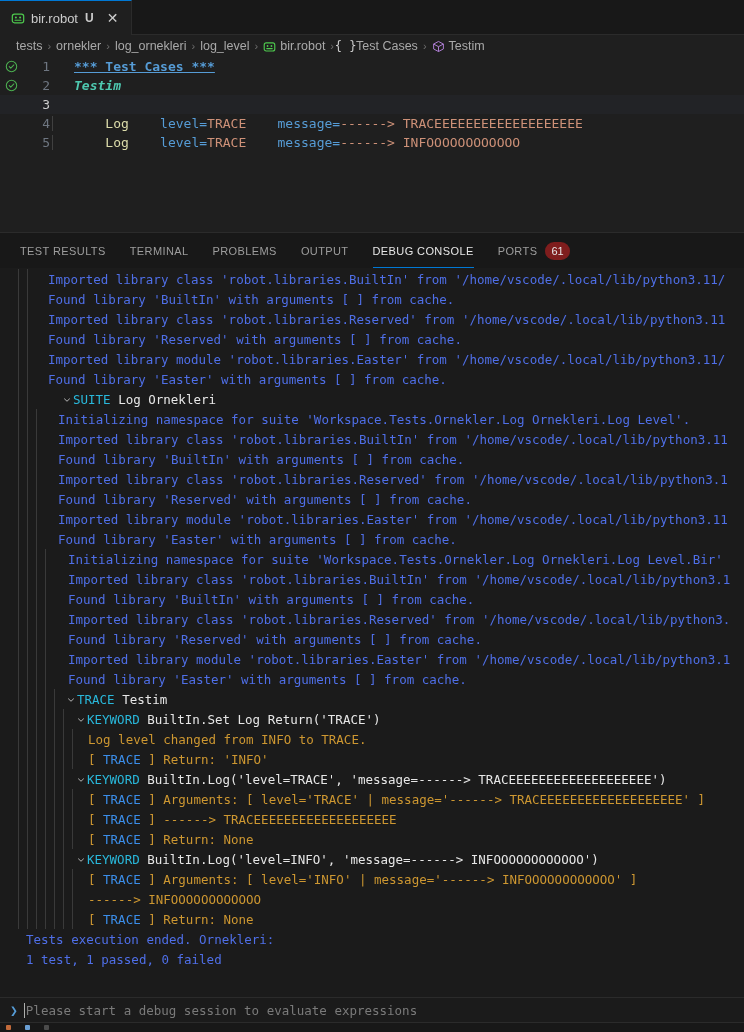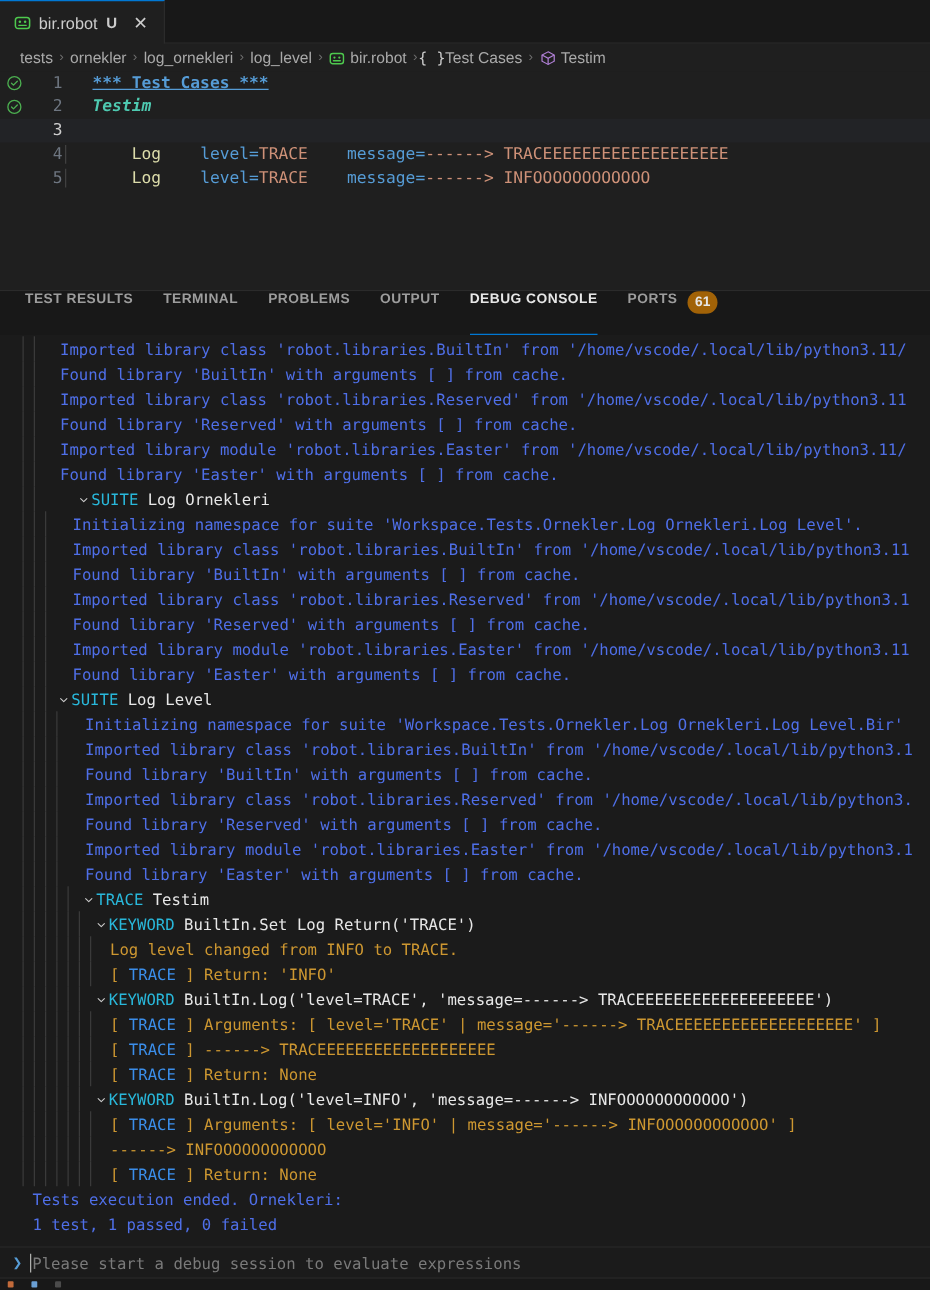--- a/index.html
+++ b/index.html
@@ -38,24 +38,24 @@
   .guideline { position: absolute; left: 0; top: 0; bottom: 0; width: 1px; background: #404040; }
   .tok-heading { color: #569cd6; font-weight: bold; text-decoration: underline; text-decoration-color: #569cd6; }
   .tok-testname { color: #4ec9b0; font-weight: bold; font-style: italic; }
   .tok-kw { color: #dcdcaa; }
   .tok-arg { color: #ce9178; }
   .tok-setting { color: #569cd6; }
 
   
   .panel { flex: 1 1 auto; display: flex; flex-direction: column; background: #181818; border-top: 1px solid #2b2b2b; min-height: 0; }
   .panel-tabs { height: 35px; flex: 0 0 35px; display: flex; align-items: center; padding-left: 20px; gap: 24px; background: #181818; }
-  .ptab { font-size: 11px; letter-spacing: 0.4px; color: #9d9d9d; height: 35px; display: flex; align-items: flex-start; position: relative; text-transform: uppercase; font-weight: bold; }
+  .ptab { font-size: 11px; letter-spacing: 0.4px; color: #9d9d9d; height: 35px; display: flex; align-items: center; position: relative; text-transform: uppercase; }
   .ptab.active { color: #e7e7e7; }
   .ptab.active::after { content: ""; position: absolute; left: 0; right: 0; bottom: 0; height: 1px; background: #0078d4; }
-  .ptab-badge { margin-left: 8px; background: #a16207; color: #e7e7e7; border-radius: 11px; min-width: 22px; height: 18px;
+  .ptab-badge { margin-left: 8px; background: #7f1d1d; color: #e7e7e7; border-radius: 11px; min-width: 22px; height: 18px;
                 display: inline-flex; align-items: center; justify-content: center; font-size: 11px; padding: 0 6px; letter-spacing: 0; }
 
   
   .console { flex: 1 1 auto; background: #1b1b1b; overflow: hidden; position: relative; padding-top: 1px; }
   .cline { height: 20px; display: flex; align-items: center; font-family: "DejaVu Sans Mono", monospace; font-size: 12.5px; white-space: pre; position: relative; }
   .cguides { position: absolute; left: 0; top: 0; bottom: 0; width: 48px; }
   .cguide { position: absolute; top: 0; bottom: 0; width: 1px; background: #3a3a3a; }
   .ctext { padding-left: 0; white-space: pre; overflow: hidden; }
   .chev { display: inline-block; width: 11px; color: #cccccc; font-size: 10px; }
   .c-blue { color: #4f6fe8; }
@@ -213,23 +213,20 @@
         <div class="cline"><div class="cguides"><span class="cguide" style="left: 18px;"></span><span class="cguide" style="left: 27px;"></span></div><div class="ctext" style="padding-left: 62px;"><span class="chev"><svg viewBox="0 0 16 16" width="10" height="10" style="vertical-align:-1px">
                 <path d="M4 6.2 L8 10 L12 6.2" fill="none" stroke="#cccccc" stroke-width="1.4" stroke-linecap="round" stroke-linejoin="round"></path>
               </svg></span><span class="c-suite">SUITE </span><span class="c-white">Log Ornekleri</span></div></div>
         <div class="cline"><div class="cguides"><span class="cguide" style="left: 18px;"></span><span class="cguide" style="left: 27px;"></span><span class="cguide" style="left: 36px;"></span></div><div class="ctext" style="padding-left: 58px;"><span class="c-blue">Initializing namespace for suite 'Workspace.Tests.Ornekler.Log Ornekleri.Log Level'.</span></div></div>
         <div class="cline"><div class="cguides"><span class="cguide" style="left: 18px;"></span><span class="cguide" style="left: 27px;"></span><span class="cguide" style="left: 36px;"></span></div><div class="ctext" style="padding-left: 58px;"><span class="c-blue">Imported library class 'robot.libraries.BuiltIn' from '/home/vscode/.local/lib/python3.11</span></div></div>
         <div class="cline"><div class="cguides"><span class="cguide" style="left: 18px;"></span><span class="cguide" style="left: 27px;"></span><span class="cguide" style="left: 36px;"></span></div><div class="ctext" style="padding-left: 58px;"><span class="c-blue">Found library 'BuiltIn' with arguments [ ] from cache.</span></div></div>
         <div class="cline"><div class="cguides"><span class="cguide" style="left: 18px;"></span><span class="cguide" style="left: 27px;"></span><span class="cguide" style="left: 36px;"></span></div><div class="ctext" style="padding-left: 58px;"><span class="c-blue">Imported library class 'robot.libraries.Reserved' from '/home/vscode/.local/lib/python3.1</span></div></div>
         <div class="cline"><div class="cguides"><span class="cguide" style="left: 18px;"></span><span class="cguide" style="left: 27px;"></span><span class="cguide" style="left: 36px;"></span></div><div class="ctext" style="padding-left: 58px;"><span class="c-blue">Found library 'Reserved' with arguments [ ] from cache.</span></div></div>
         <div class="cline"><div class="cguides"><span class="cguide" style="left: 18px;"></span><span class="cguide" style="left: 27px;"></span><span class="cguide" style="left: 36px;"></span></div><div class="ctext" style="padding-left: 58px;"><span class="c-blue">Imported library module 'robot.libraries.Easter' from '/home/vscode/.local/lib/python3.11</span></div></div>
         <div class="cline"><div class="cguides"><span class="cguide" style="left: 18px;"></span><span class="cguide" style="left: 27px;"></span><span class="cguide" style="left: 36px;"></span></div><div class="ctext" style="padding-left: 58px;"><span class="c-blue">Found library 'Easter' with arguments [ ] from cache.</span></div></div>
-        <div class="cline"><div class="cguides"><span class="cguide" style="left: 18px;"></span><span class="cguide" style="left: 27px;"></span><span class="cguide" style="left: 36px;"></span></div><div class="ctext" style="padding-left: 46px;"><span class="chev"><svg viewBox="0 0 16 16" width="10" height="10" style="vertical-align:-1px">
-                <path d="M4 6.2 L8 10 L12 6.2" fill="none" stroke="#cccccc" stroke-width="1.4" stroke-linecap="round" stroke-linejoin="round"></path>
-              </svg></span><span class="c-suite">SUITE </span><span class="c-white">Log Level</span></div></div>
         <div class="cline"><div class="cguides"><span class="cguide" style="left: 18px;"></span><span class="cguide" style="left: 27px;"></span><span class="cguide" style="left: 36px;"></span><span class="cguide" style="left: 45px;"></span></div><div class="ctext" style="padding-left: 68px;"><span class="c-blue">Initializing namespace for suite 'Workspace.Tests.Ornekler.Log Ornekleri.Log Level.Bir'</span></div></div>
         <div class="cline"><div class="cguides"><span class="cguide" style="left: 18px;"></span><span class="cguide" style="left: 27px;"></span><span class="cguide" style="left: 36px;"></span><span class="cguide" style="left: 45px;"></span></div><div class="ctext" style="padding-left: 68px;"><span class="c-blue">Imported library class 'robot.libraries.BuiltIn' from '/home/vscode/.local/lib/python3.1</span></div></div>
         <div class="cline"><div class="cguides"><span class="cguide" style="left: 18px;"></span><span class="cguide" style="left: 27px;"></span><span class="cguide" style="left: 36px;"></span><span class="cguide" style="left: 45px;"></span></div><div class="ctext" style="padding-left: 68px;"><span class="c-blue">Found library 'BuiltIn' with arguments [ ] from cache.</span></div></div>
         <div class="cline"><div class="cguides"><span class="cguide" style="left: 18px;"></span><span class="cguide" style="left: 27px;"></span><span class="cguide" style="left: 36px;"></span><span class="cguide" style="left: 45px;"></span></div><div class="ctext" style="padding-left: 68px;"><span class="c-blue">Imported library class 'robot.libraries.Reserved' from '/home/vscode/.local/lib/python3.</span></div></div>
         <div class="cline"><div class="cguides"><span class="cguide" style="left: 18px;"></span><span class="cguide" style="left: 27px;"></span><span class="cguide" style="left: 36px;"></span><span class="cguide" style="left: 45px;"></span></div><div class="ctext" style="padding-left: 68px;"><span class="c-blue">Found library 'Reserved' with arguments [ ] from cache.</span></div></div>
         <div class="cline"><div class="cguides"><span class="cguide" style="left: 18px;"></span><span class="cguide" style="left: 27px;"></span><span class="cguide" style="left: 36px;"></span><span class="cguide" style="left: 45px;"></span></div><div class="ctext" style="padding-left: 68px;"><span class="c-blue">Imported library module 'robot.libraries.Easter' from '/home/vscode/.local/lib/python3.1</span></div></div>
         <div class="cline"><div class="cguides"><span class="cguide" style="left: 18px;"></span><span class="cguide" style="left: 27px;"></span><span class="cguide" style="left: 36px;"></span><span class="cguide" style="left: 45px;"></span></div><div class="ctext" style="padding-left: 68px;"><span class="c-blue">Found library 'Easter' with arguments [ ] from cache.</span></div></div>
         <div class="cline"><div class="cguides"><span class="cguide" style="left: 18px;"></span><span class="cguide" style="left: 27px;"></span><span class="cguide" style="left: 36px;"></span><span class="cguide" style="left: 45px;"></span><span class="cguide" style="left: 54px;"></span></div><div class="ctext" style="padding-left: 66px;"><span class="chev"><svg viewBox="0 0 16 16" width="10" height="10" style="vertical-align:-1px">
                 <path d="M4 6.2 L8 10 L12 6.2" fill="none" stroke="#cccccc" stroke-width="1.4" stroke-linecap="round" stroke-linejoin="round"></path>
               </svg></span><span class="c-suite">TRACE </span><span class="c-white">Testim</span></div></div>

